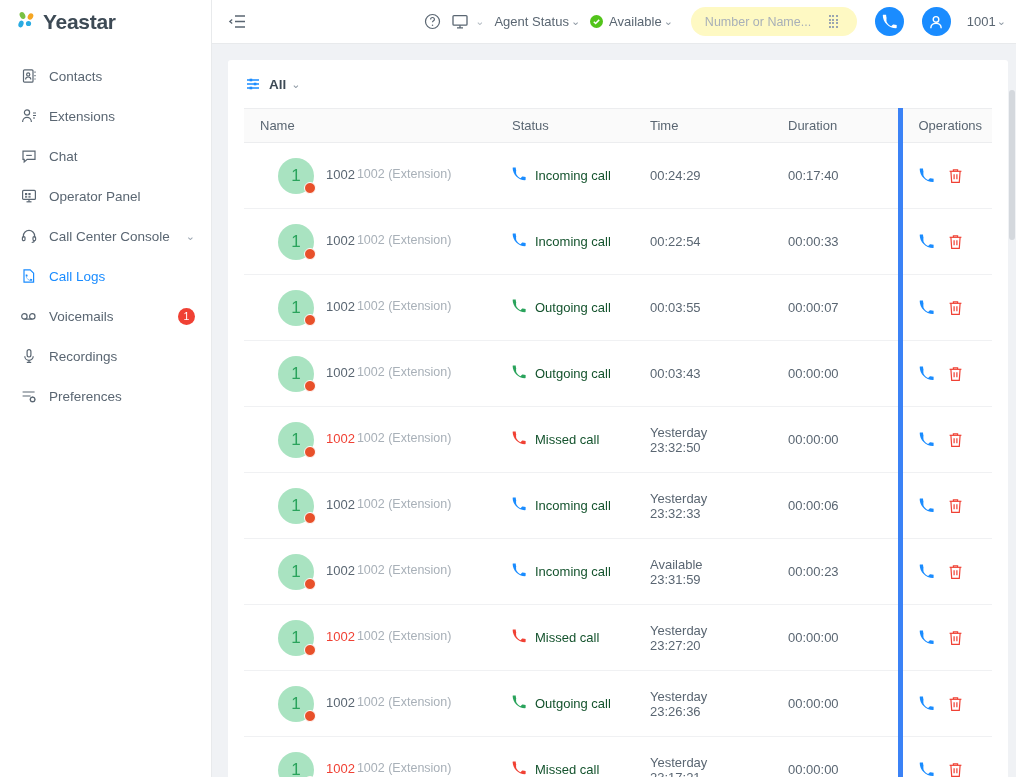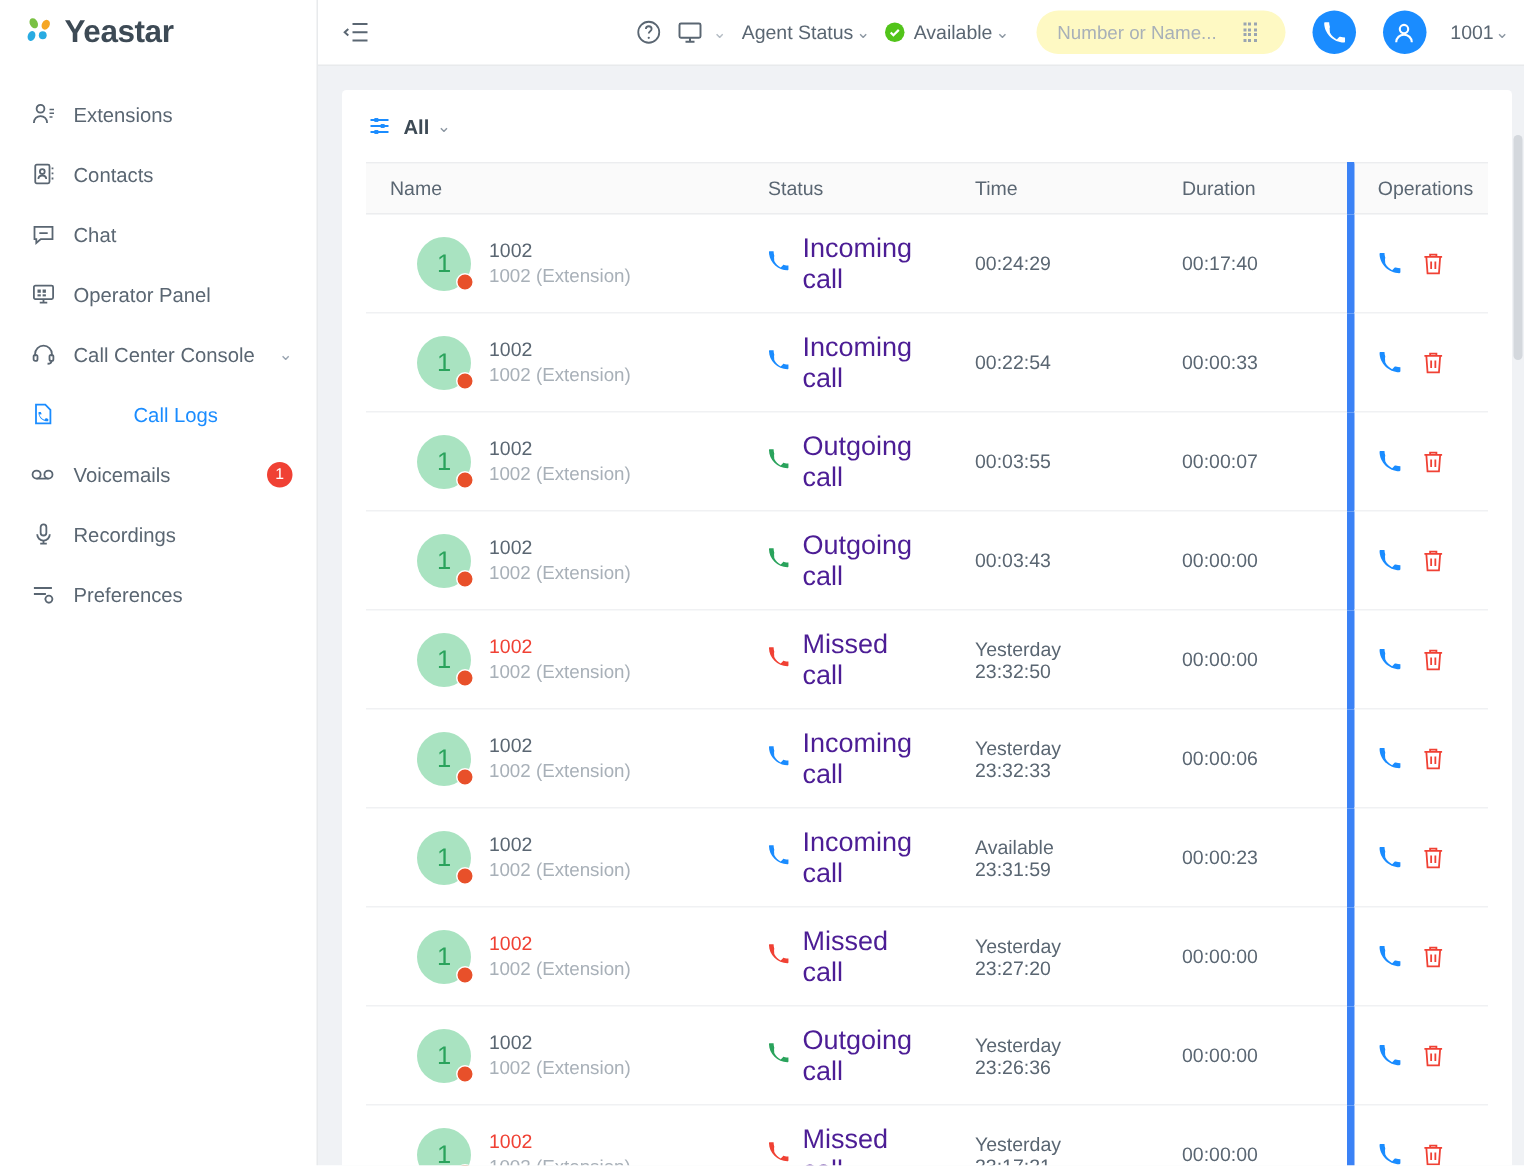--- a/index.html
+++ b/index.html
@@ -21,21 +21,21 @@
   }
   .logo-area { height: 44px; display: flex; align-items: center; padding-left: 14px; }
   .logo-mark { width: 26px; height: 26px; position: relative; margin-right: 3px; }
   .logo-text { font-size: 21px; font-weight: bold; color: #3d4a55; letter-spacing: -0.3px; }
   .nav { margin-top: 12px; }
   .nav-item {
     height: 40px; display: flex; align-items: center;
     padding-left: 20px; padding-right: 16px;
     font-size: 13.5px; color: #5a6672; cursor: pointer; position: relative;
   }
-  .nav-item.active { color: #1a8cff; gap: 40px; }
+  .nav-item.active { color: #1a8cff; }
   .nav-ico {
     width: 17px; height: 17px; margin-right: 12px;
     display: inline-flex; align-items: center; justify-content: center;
     flex-shrink: 0;
   }
   .nav-ico svg { display: block; }
   .nav-label { flex: 1; white-space: nowrap; }
   .nav-badge {
     min-width: 17px; height: 17px; border-radius: 9px;
     background: #f04134; color: #fff; font-size: 10.5px;
@@ -130,27 +130,27 @@
     width: 36px; height: 36px; border-radius: 50%;
     background: #a9e3c1; color: #2aa35c;
     display: flex; align-items: center; justify-content: center;
     font-size: 17px; position: relative; margin-right: 12px; flex-shrink: 0;
   }
   .avatar .dot {
     position: absolute; right: -2px; bottom: 0px;
     width: 12px; height: 12px; border-radius: 50%;
     background: #e8502a; border: 1.5px solid #fff;
   }
-  .name-lines { display: flex; flex-direction: column; gap: 2px; line-height: 1.25; }
+  .name-lines { display: flex; flex-direction: row; gap: 2px; line-height: 1.25; }
   .name-main { font-size: 13px; color: #5a6672; }
   .name-main.missed { color: #f04134; }
   .name-sub { font-size: 12.5px; color: #a8b0b8; }
 
   .status-cell { display: flex; align-items: center; gap: 9px; }
-  .status-text { font-size: 18px; color: #4c1d95; }
+  .status-text { font-size: 13px; color: #14532d; }
 
   .ops-cell { display: flex; align-items: center; gap: 14px; }
   .op-ico { cursor: pointer; display: flex; }
 
   .scrollbar {
     position: absolute; right: 1px; top: 46px; width: 6px; bottom: 0;
     background: transparent;
   }
   .scroll-thumb {
     position: absolute; top: 0; left: 0; width: 6px; height: 150px;
@@ -172,38 +172,38 @@
           <circle cx="14.5" cy="14.5" r="2.6" fill="#29abe2"></circle>
         </svg>
       </span>
       <span class="logo-text">Yeastar</span>
     </div>
 
     <nav class="nav">
       <div class="nav-item">
         <span class="nav-ico">
           <svg width="16" height="16" viewBox="0 0 16 16" fill="none" stroke="#5a6672" stroke-width="1.2">
-            <circle cx="6" cy="4.5" r="2.6"></circle>
-              <path d="M1.6 14c0-2.8 2-4.6 4.4-4.6s4.4 1.8 4.4 4.6"></path>
-            <path d="M12 5h3M12 7.5h3M12 10h2" stroke-width="1.1"></path>
-          </svg>
-        </span>
-        <span class="nav-label">Extensions</span>
-      </div>
-
-      <div class="nav-item">
-        <span class="nav-ico">
-          <svg width="16" height="16" viewBox="0 0 16 16" fill="none" stroke="#5a6672" stroke-width="1.2">
             <rect x="2.5" y="1.8" width="9.5" height="12.4" rx="1"></rect>
             <circle cx="7.2" cy="6.4" r="1.6"></circle>
               <path d="M4.6 11.4c0-1.5 1.2-2.4 2.6-2.4s2.6.9 2.6 2.4"></path>
             <path d="M13.4 4.2h1.2M13.4 7.6h1.2M13.4 11h1.2"></path>
           </svg>
         </span>
         <span class="nav-label">Contacts</span>
+      </div>
+
+      <div class="nav-item">
+        <span class="nav-ico">
+          <svg width="16" height="16" viewBox="0 0 16 16" fill="none" stroke="#5a6672" stroke-width="1.2">
+            <circle cx="6" cy="4.5" r="2.6"></circle>
+              <path d="M1.6 14c0-2.8 2-4.6 4.4-4.6s4.4 1.8 4.4 4.6"></path>
+            <path d="M12 5h3M12 7.5h3M12 10h2" stroke-width="1.1"></path>
+          </svg>
+        </span>
+        <span class="nav-label">Extensions</span>
       </div>
 
       <div class="nav-item">
         <span class="nav-ico">
           <svg width="16" height="16" viewBox="0 0 16 16" fill="none" stroke="#5a6672" stroke-width="1.2">
             <path d="M2 3.2h12v8.2H6.2L3.2 14v-2.6H2z"></path>
             <path d="M5.2 7.4h5.6" stroke-width="1.1"></path>
           </svg>
         </span>
         <span class="nav-label">Chat</span>

